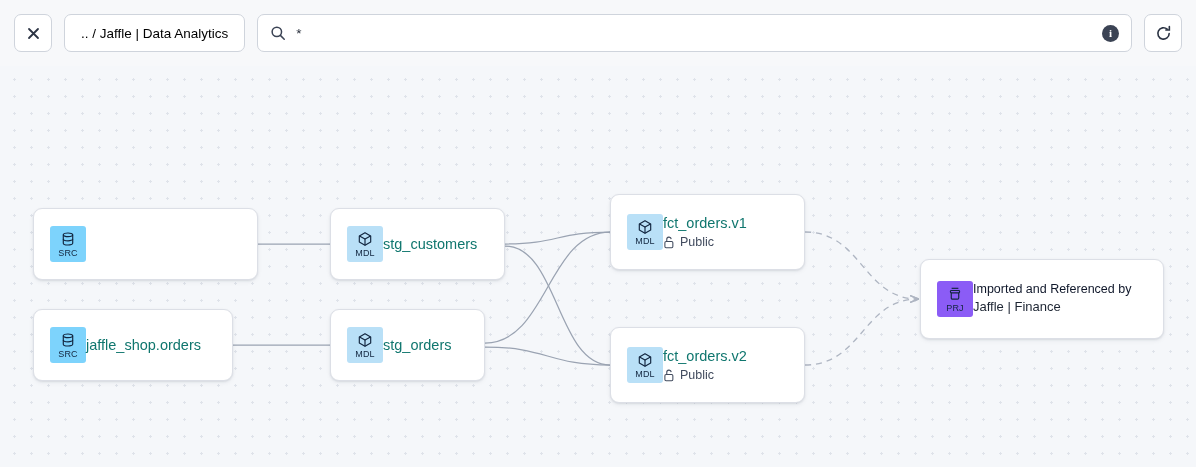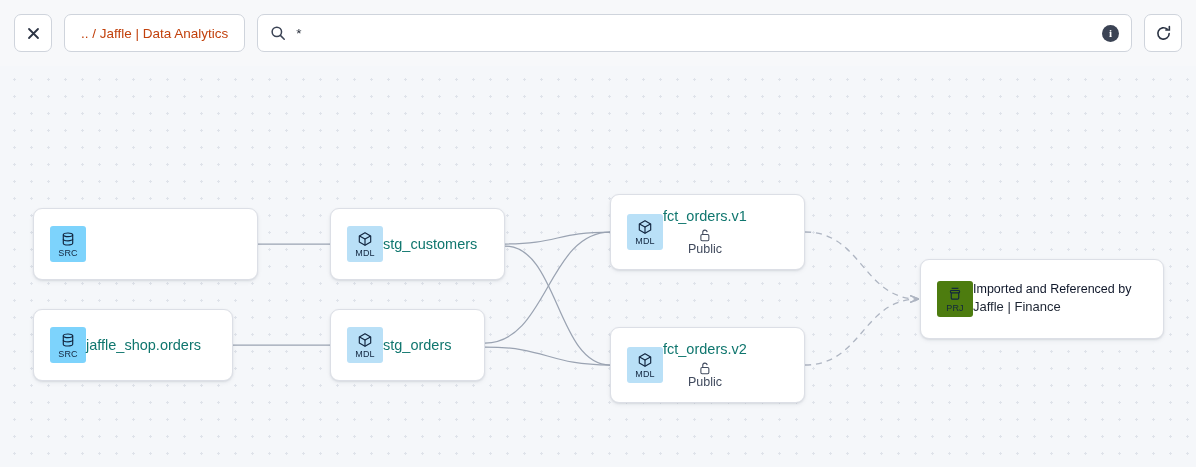--- a/index.html
+++ b/index.html
@@ -52,21 +52,21 @@
 
   .breadcrumb {
     height: 38px;
     background: #ffffff;
     border: 1px solid #cfd4dc;
     border-radius: 7px;
     display: flex;
     align-items: center;
     padding: 0 16px;
     font-size: 13.5px;
-    color: #c2410c;
+    color: #000000;
     white-space: nowrap;
     cursor: pointer;
     flex: none;
   }
 
   .search-wrap {
     position: relative;
     flex: 1 1 auto;
     height: 38px;
     background: #ffffff;
@@ -155,43 +155,43 @@
   .badge-text {
     font-size: 9px;
     letter-spacing: 0.2px;
     line-height: 1;
     margin-top: 2px;
     font-family: "Liberation Sans", sans-serif;
     color: #12263f;
   }
   .badge-src { background: #7dd3fc; }
   .badge-mdl { background: #b9e0f7; }
-  .badge-prj { background: #4d7c0f; }
+  .badge-prj { background: #8b5cf6; }
 
   .node-labels {
     display: flex;
     flex-direction: column;
     justify-content: center;
     min-width: 0;
   }
   .node-title {
     font-size: 14.5px;
     color: #0f766e;
     white-space: nowrap;
     line-height: 1.25;
   }
   .node-sub {
     display: flex;
     align-items: center;
+    gap: 5px;
     font-size: 12.5px;
     color: #414b5e;
     margin-top: 3px;
     line-height: 1.2;
     white-space: nowrap;
-    flex-direction: column;
   }
   .node-sub svg { display: block; flex: none; }
 
   .node-eyebrow {
     font-size: 12.5px;
     color: #0f172a;
     line-height: 1.25;
     white-space: nowrap;
   }
   .node-main {

